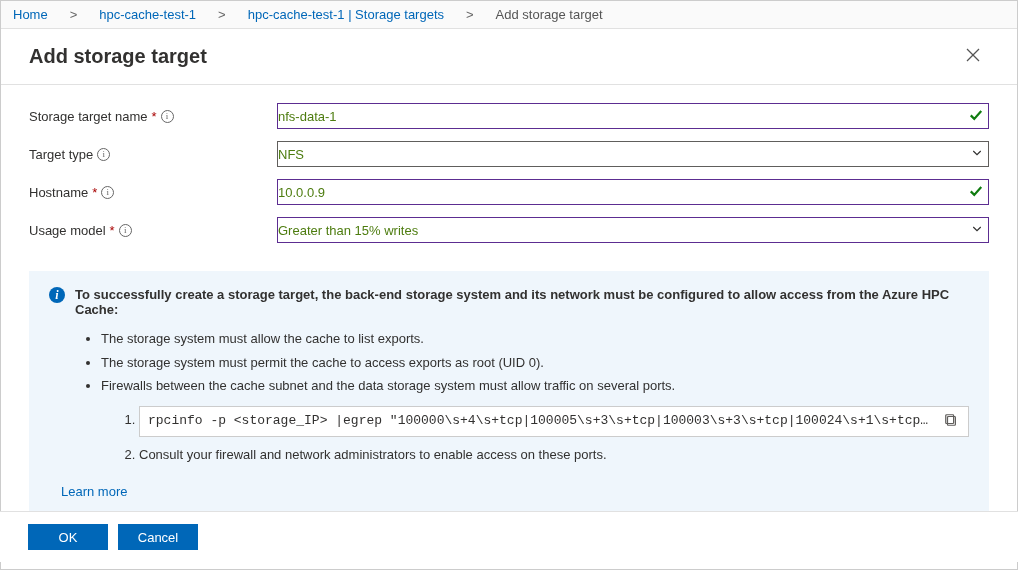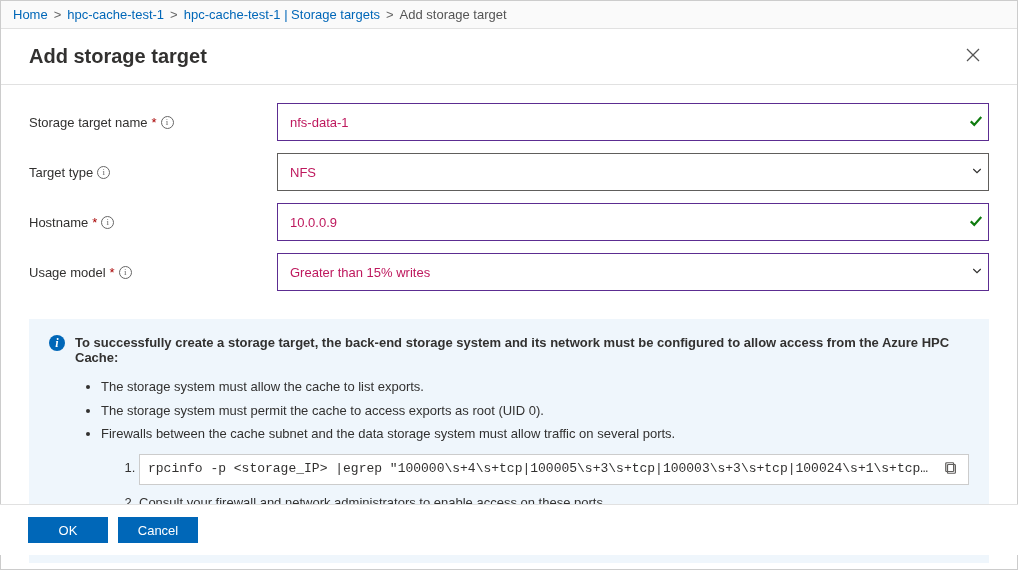--- a/index.html
+++ b/index.html
@@ -14,21 +14,21 @@
     overflow: hidden;
   }
   
   .breadcrumb {
     display: flex;
     align-items: center;
     padding: 6px 12px;
     font-size: 13px;
     border-bottom: 1px solid #e1e1e1;
     background: #fafafa;
-    gap: 6px;
+    gap: 22px;
   }
   .breadcrumb a {
     color: #0067b8;
     text-decoration: none;
     cursor: pointer;
   }
   .breadcrumb .sep { color: #666; }
   .breadcrumb .current { color: #555; }
   
   .panel-header {
@@ -82,24 +82,24 @@
     justify-content: center;
     font-style: normal;
     font-family: Georgia, serif;
   }
   .form-control-wrap {
     flex: 1;
     position: relative;
   }
   .txt-input, .sel-input {
     width: 100%;
-    height: 38px;
-    padding: 2px 30px 2px 12px;
-    font-size: 13px;
-    color: #be185d;
+    height: 26px;
+    padding: 2px 30px 2px 0;
+    font-size: 13px;
+    color: #4d7c0f;
     background: #fff;
     border: 1px solid #605e5c;
     outline: none;
   }
   .txt-input.valid { border-color: #5c2d91; }
   .sel-input { appearance: none; border-color: #605e5c; cursor:pointer; }
   .sel-input.purple { border-color: #5c2d91; }
   .end-icon {
     position: absolute;
     right: 6px;
@@ -168,21 +168,21 @@
     margin-top: 12px;
     margin-left: 12px;
     color: #0067b8;
     font-size: 13px;
     text-decoration: none;
     cursor: pointer;
   }
   
   .footer {
     position: absolute;
-    bottom: 15px;
+    bottom: 8px;
     left: 0;
     right: 0;
     border-top: 1px solid #e1e1e1;
     padding: 12px 28px;
     display: flex;
     gap: 10px;
     background: #fff;
   }
   .btn {
     min-width: 80px;

